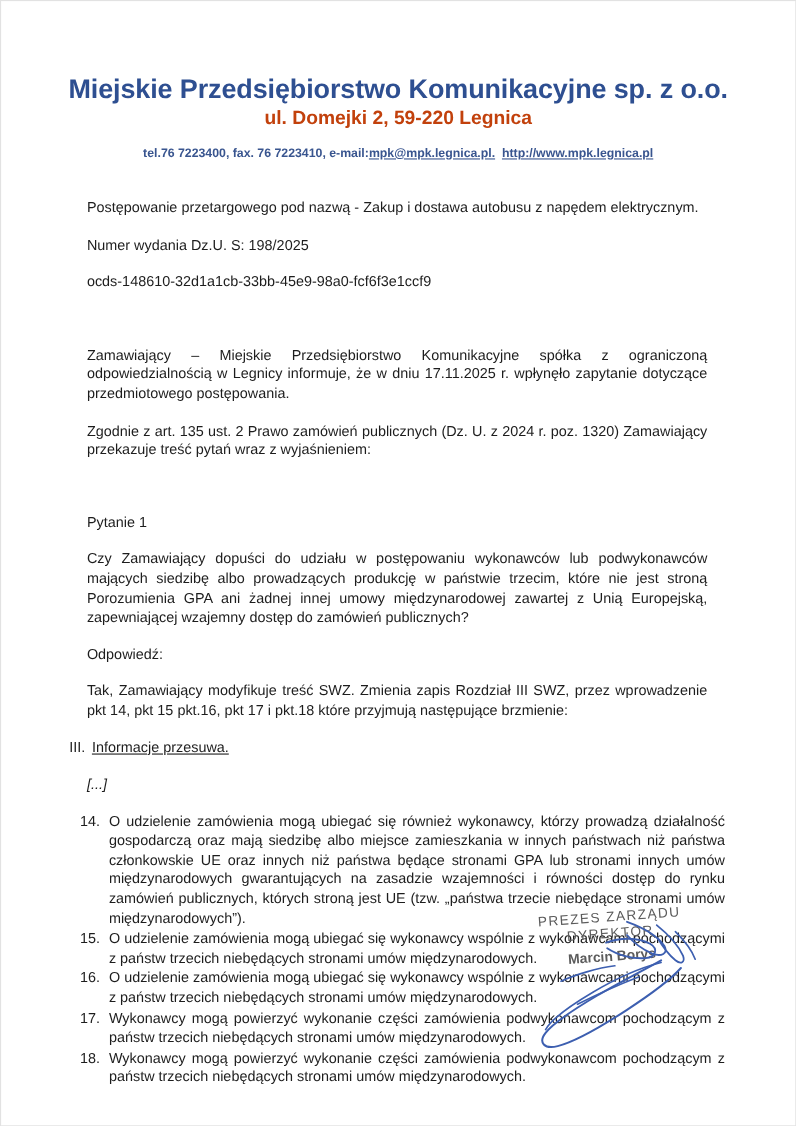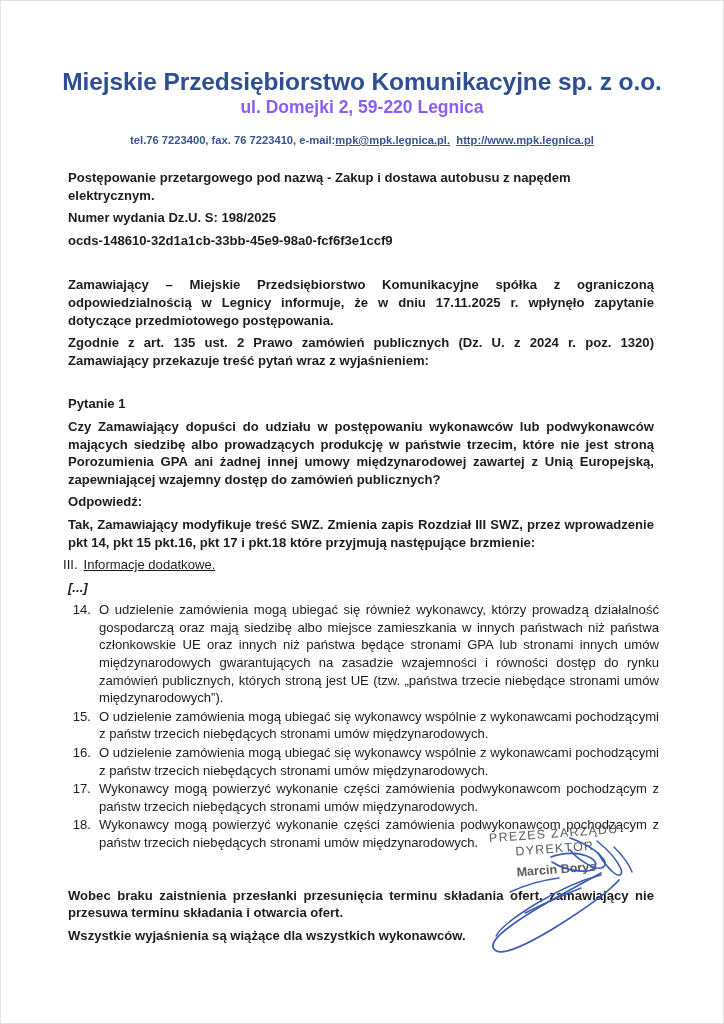--- a/index.html
+++ b/index.html
@@ -40,21 +40,21 @@
     font-weight: bold;
     color: #2e4f91;
     letter-spacing: -0.1px;
     line-height: 1.08;
     white-space: nowrap;
   }
   .lh-address {
     margin-top: 3px;
     font-size: 17.5px;
     font-weight: bold;
-    color: #8b5cf6;
+    color: #c2410c;
     line-height: 1.1;
   }
   .lh-contact {
     margin-top: 16px;
     font-size: 11.2px;
     font-weight: bold;
     color: #39558f;
     line-height: 1.1;
     white-space: nowrap;
   }
@@ -66,22 +66,21 @@
   .body {
     position: absolute;
     left: 62px;
     top: 163px;
     width: 596px;
     font-size: 13.1px;
     color: #1d1d1d;
     line-height: 17.6px;
   }
   .para {
-    margin: 5px;
-    font-weight: bold;
+    margin: 16px;
   }
   .just {
     text-align: justify;
     text-justify: inter-word;
   }
   .gap-lg { height: 17px; }
   .gap-md { height: 16px; }
   .gap-xl { height: 30px; }
 
   .uline { text-decoration: underline; }
@@ -208,21 +207,21 @@
 
       <div>
         <p class="para">Pytanie 1</p>
         <p class="para just">Czy Zamawiający dopuści do udziału w postępowaniu wykonawców lub podwykonawców mających siedzibę albo prowadzących produkcję w państwie trzecim, które nie jest stroną Porozumienia GPA ani żadnej innej umowy międzynarodowej zawartej z Unią Europejską, zapewniającej wzajemny dostęp do zamówień publicznych?</p>
       </div>
 
       <div>
         <p class="para">Odpowiedź:</p>
         <p class="para just">Tak, Zamawiający modyfikuje treść SWZ. Zmienia zapis Rozdział III SWZ, przez wprowadzenie pkt 14, pkt 15 pkt.16, pkt 17 i pkt.18  które przyjmują następujące brzmienie:</p>
         <p class="heading-3">
-          <span class="lbl">III.</span><span class="uline">Informacje dodatkowe.</span>
+          <span class="lbl">III.</span><span class="uline">Informacje przesuwa.</span>
         </p>
         <p class="para ital">[...]</p>
       </div>
 
       <ol class="numlist">
         <li>
           <span class="num">14.</span>
           <span>O udzielenie zamówienia mogą ubiegać się również wykonawcy, którzy prowadzą działalność gospodarczą oraz mają siedzibę albo miejsce zamieszkania w innych państwach niż państwa członkowskie UE oraz innych niż państwa będące stronami GPA lub stronami innych umów międzynarodowych gwarantujących na zasadzie wzajemności i równości dostęp do rynku zamówień publicznych, których stroną jest UE (tzw. „państwa trzecie niebędące stronami umów międzynarodowych”).</span>
         </li>
         <li>

